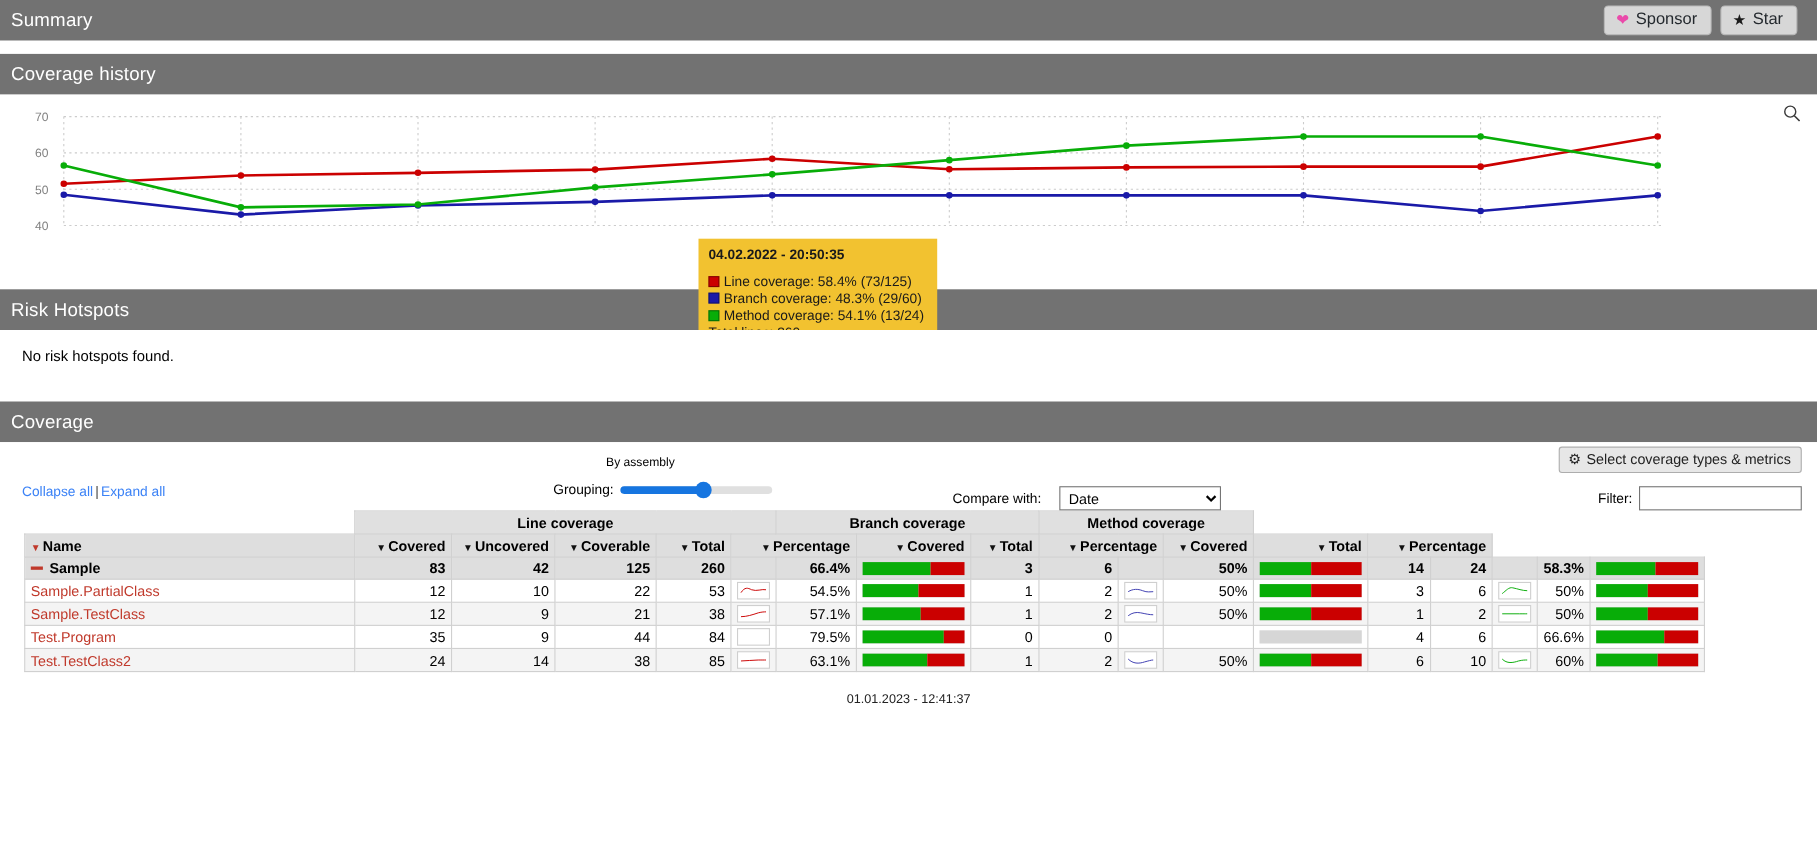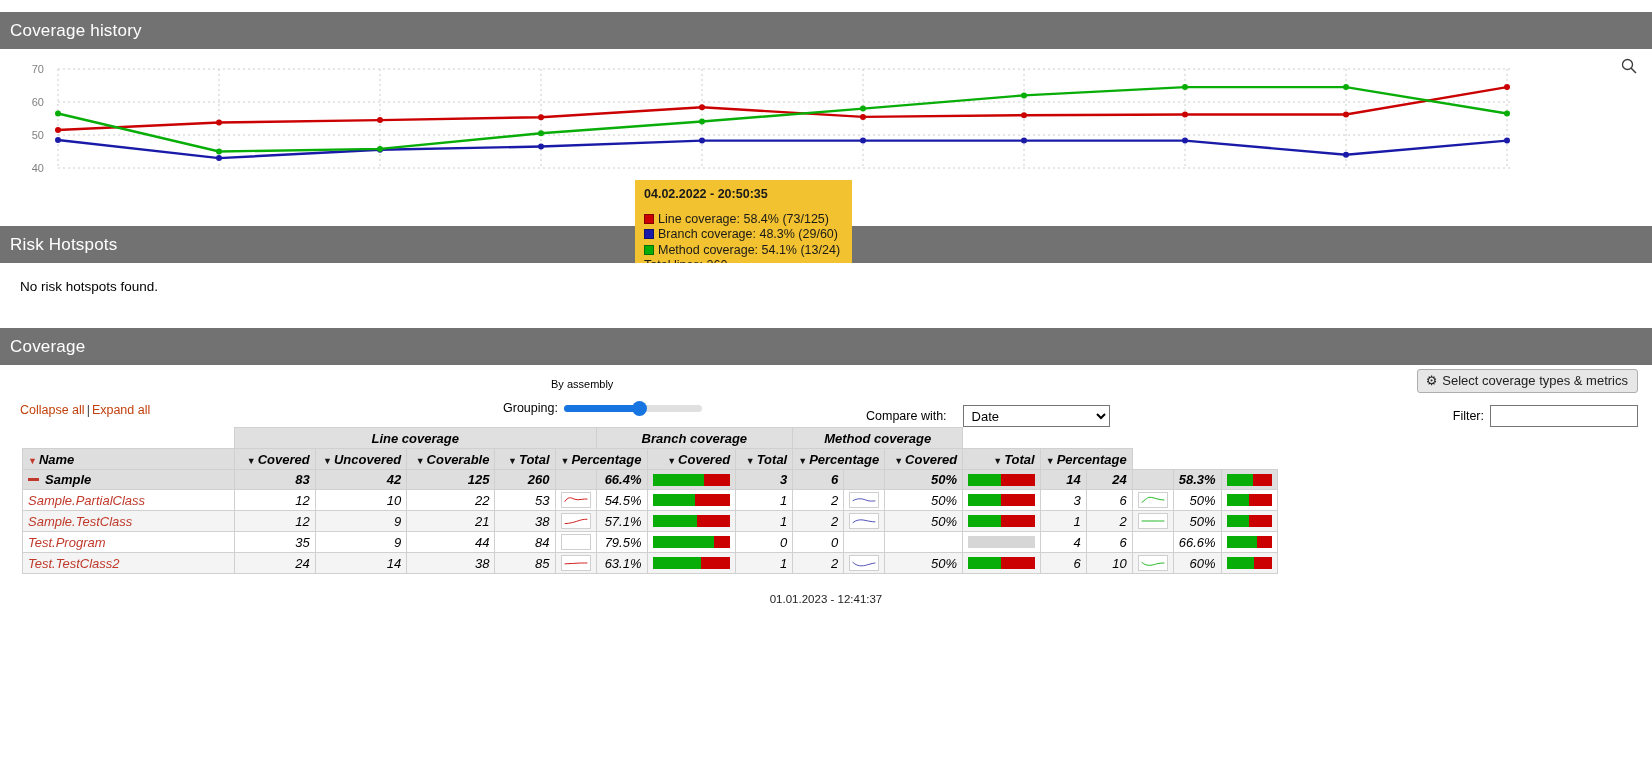--- a/index.html
+++ b/index.html
@@ -93,21 +93,21 @@
     font-size: 13px;
     padding: 3px 9px 4px 8px;
     cursor: pointer;
     display: inline-flex; align-items: center; gap: 5px;
     color: #222;
   }
   .collapse-links {
     position: absolute; left: 6px; top: 38px;
     font-size: 12.5px;
   }
-  .collapse-links a { color: #c2410c; text-decoration: none; cursor: pointer; }
+  .collapse-links a { color: #3b82f6; text-decoration: none; cursor: pointer; }
   .collapse-links .sep { color: #444; margin: 0 2px; }
 
   .grouping-block { position: absolute; left: 489px; top: 15px; width: 200px; }
   .grouping-label-top {
     position: absolute; left: 48px; top: -2px;
     font-size: 11px; white-space: nowrap;
   }
   .grouping-row {
     position: absolute; left: 0; top: 21px;
     display: flex; align-items: center; gap: 6px;
@@ -152,24 +152,23 @@
     border: 1px solid #757575;
     background: #fff;
     font-size: 13px;
     font-family: "Liberation Sans", sans-serif;
     padding: 1px 4px;
   }
 
   
   table.cov {
     border-collapse: collapse;
-    width: 1256px;
+    width: 1528px;
     margin: 0 0 0 8px;
     font-size: 13px;
-    font-style: italic;
   }
   table.cov th, table.cov td {
     border: 1px solid #d0d0d0;
     padding: 2px 5px;
     white-space: nowrap;
   }
   .grp-head th {
     background: #e0e0e0;
     text-align: center;
     font-weight: bold;
@@ -178,21 +177,21 @@
   }
   .grp-head th.blank { background: #ffffff; border: none; }
   .col-head th {
     background: #dedede;
     font-weight: bold;
     height: 21px;
     font-size: 13px;
   }
   .col-head th.name-col { text-align: left; }
   .col-head th.num { text-align: right; }
-  .col-head th.pct { text-align: center; }
+  .col-head th.pct { text-align: right; }
   .caret { color: #111; font-size: 9px; margin-right: 2px; }
   .caret.red { color: #c0392b; }
 
   tr.total-row td {
     background: #dedede;
     font-weight: bold;
   }
   tr.alt td { background: #f4f4f4; }
   td.num { text-align: right; }
   td.pct { text-align: right; }
@@ -221,20 +220,34 @@
     line-height: 14px;
     padding-top: 18px;
   }
   .footer a { color: #c0392b; text-decoration: none; }
 </style>
 </head>
 <body>
 
 <div class="page">
 
+  <div class="bar">
+    <span class="bar-title">Summary</span>
+    <span class="bar-spacer"></span>
+    <span class="gh-btns">
+      <span class="gh-btn">
+        <span class="ic heart">❤</span>
+        <span>Sponsor</span>
+      </span>
+      <span class="gh-btn">
+        <span class="ic star">★</span>
+        <span>Star</span>
+      </span>
+    </span>
+  </div>
 
   <div class="gap"></div>
 
   <div class="bar">
     <span class="bar-title">Coverage history</span>
   </div>
 
   <div class="panel">
     <div class="chart-wrap">
 

